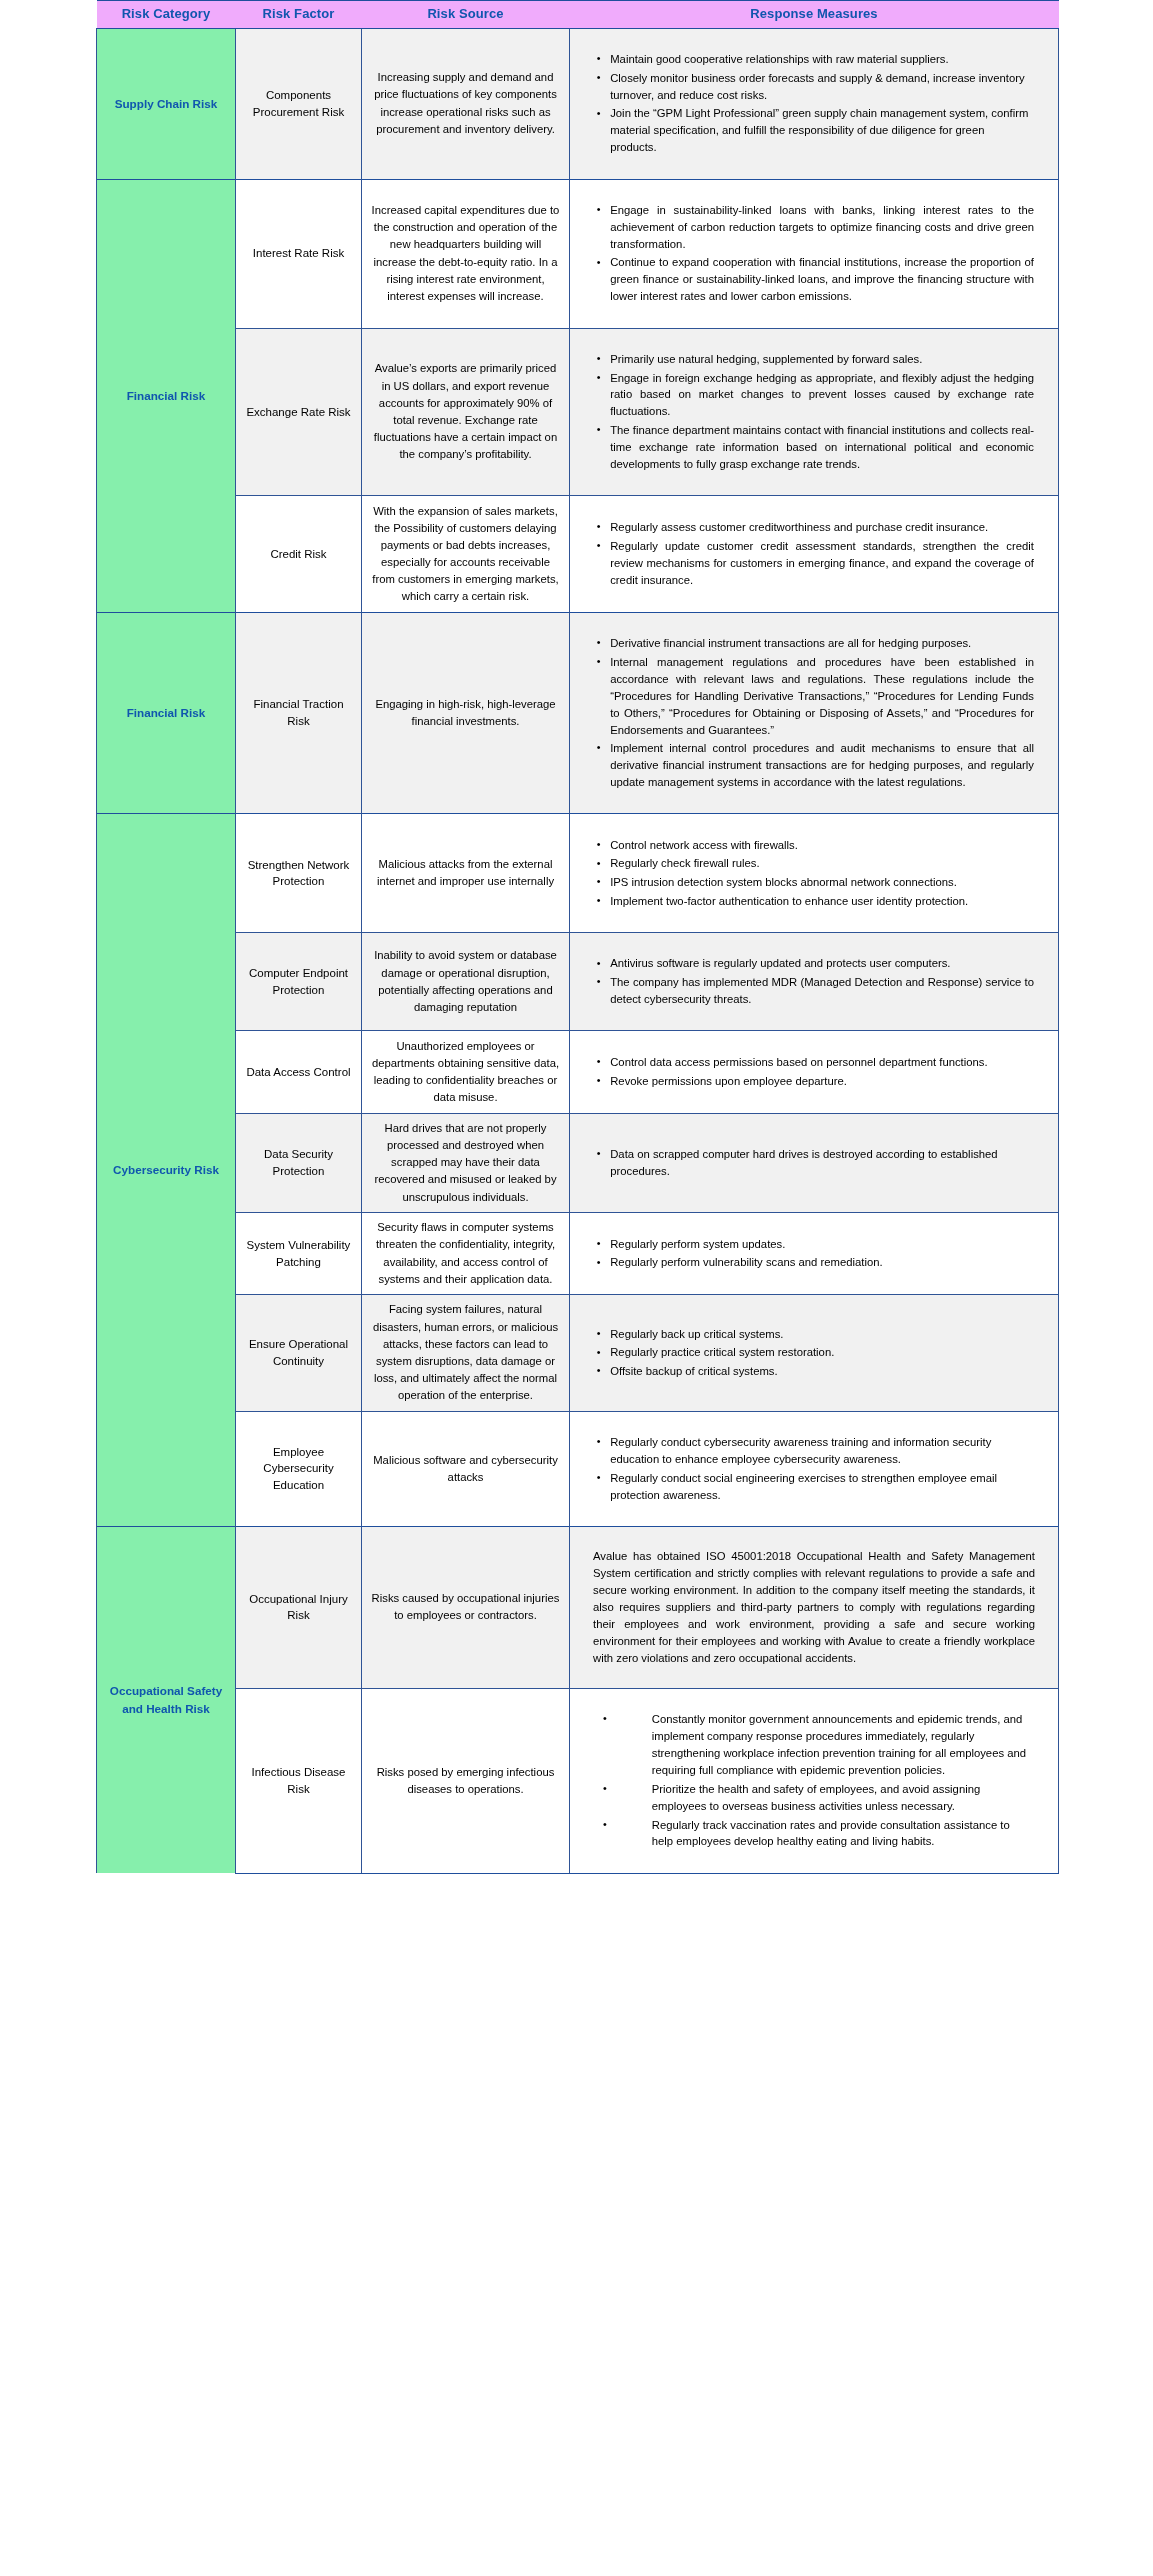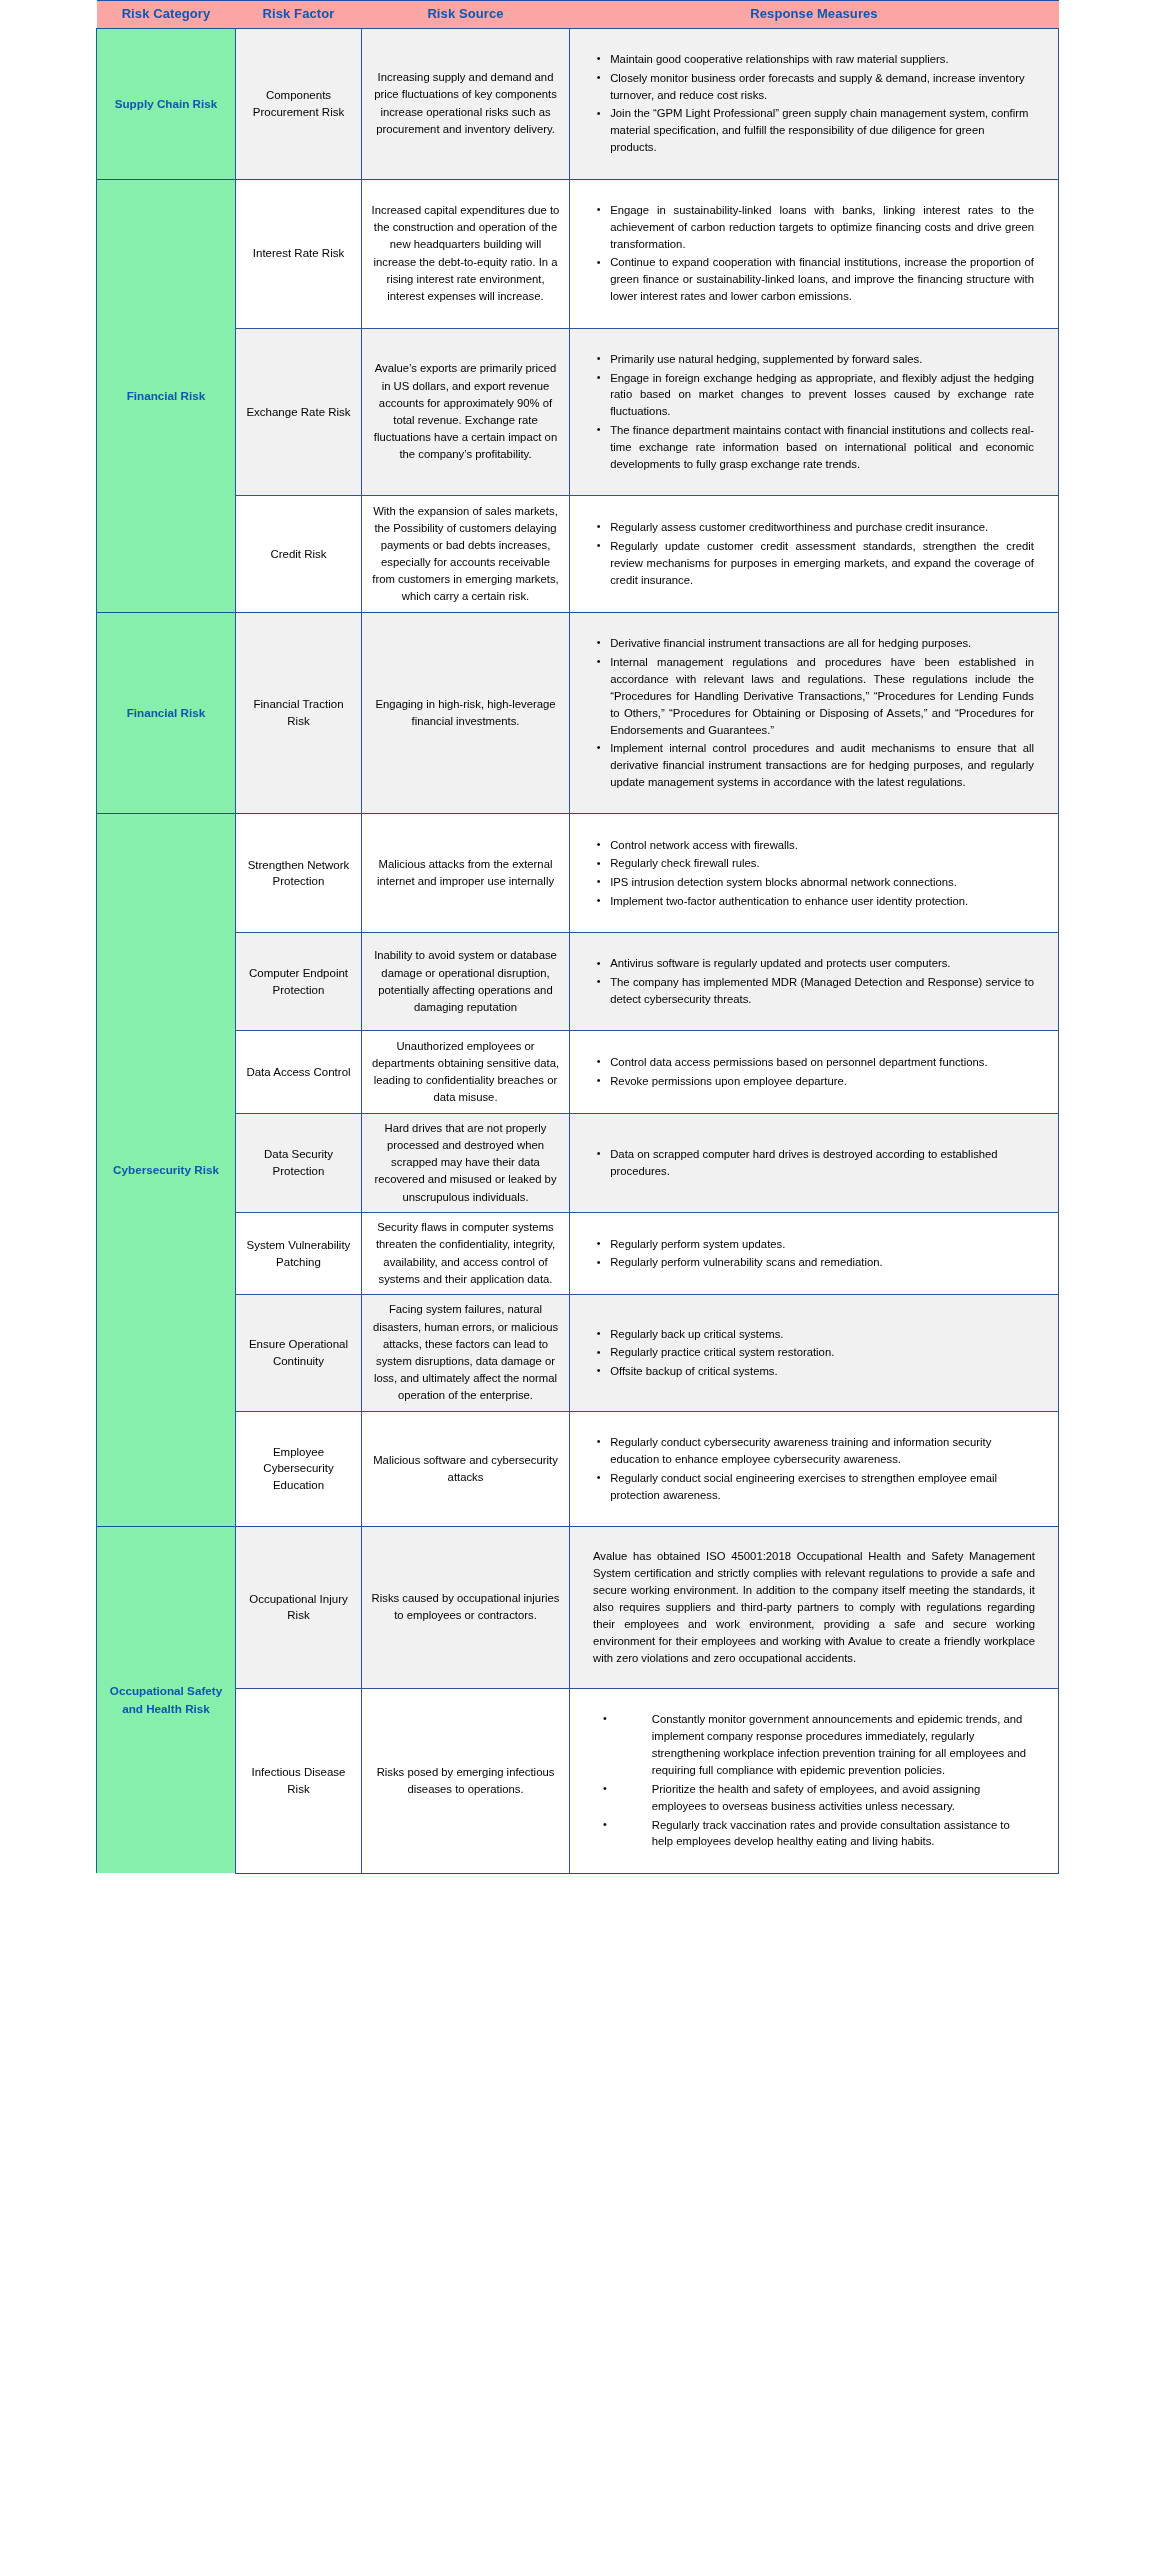--- a/index.html
+++ b/index.html
@@ -31,21 +31,21 @@
   thead th{
     border-top:1.4px solid #1F4E9C;
     border-bottom:1.4px solid #1F4E9C;
     color:#1056AE;
     font-weight:bold;
     font-size:13px;
     padding:5.4px 3.6px 6.3px 3.6px;
     text-align:center;
     vertical-align:middle;
     letter-spacing:0.1px;
-    background:#fca5a5;
+    background:#f0abfc;
   }
 
   td{
     border-left:0.9px solid #2F5496;
     border-right:0.9px solid #2F5496;
     vertical-align:middle;
     padding:6.3px 8px;
     font-size:11.3px;
     line-height:1.42;
     color:#000000;
@@ -170,21 +170,21 @@
           </ul>
         </td>
       </tr>
 
       <tr class="band-plain row-sep">
         <td class="fac">Credit Risk</td>
         <td class="src">With the expansion of sales markets, the Possibility of customers delaying payments or bad debts increases, especially for accounts receivable from customers in emerging markets, which carry a certain risk.</td>
         <td class="res justify">
           <ul class="bullets">
             <li>Regularly assess customer creditworthiness and purchase credit insurance.</li>
-            <li>Regularly update customer credit assessment standards, strengthen the credit review mechanisms for purposes in emerging markets, and expand the coverage of credit insurance.</li>
+            <li>Regularly update customer credit assessment standards, strengthen the credit review mechanisms for customers in emerging finance, and expand the coverage of credit insurance.</li>
           </ul>
         </td>
       </tr>
 
       <tr class="band-shade grp-sep">
         <td class="cat">Financial Risk</td>
         <td class="fac">Financial Traction Risk</td>
         <td class="src">Engaging in high-risk, high-leverage financial investments.</td>
         <td class="res justify">
           <ul class="bullets">

